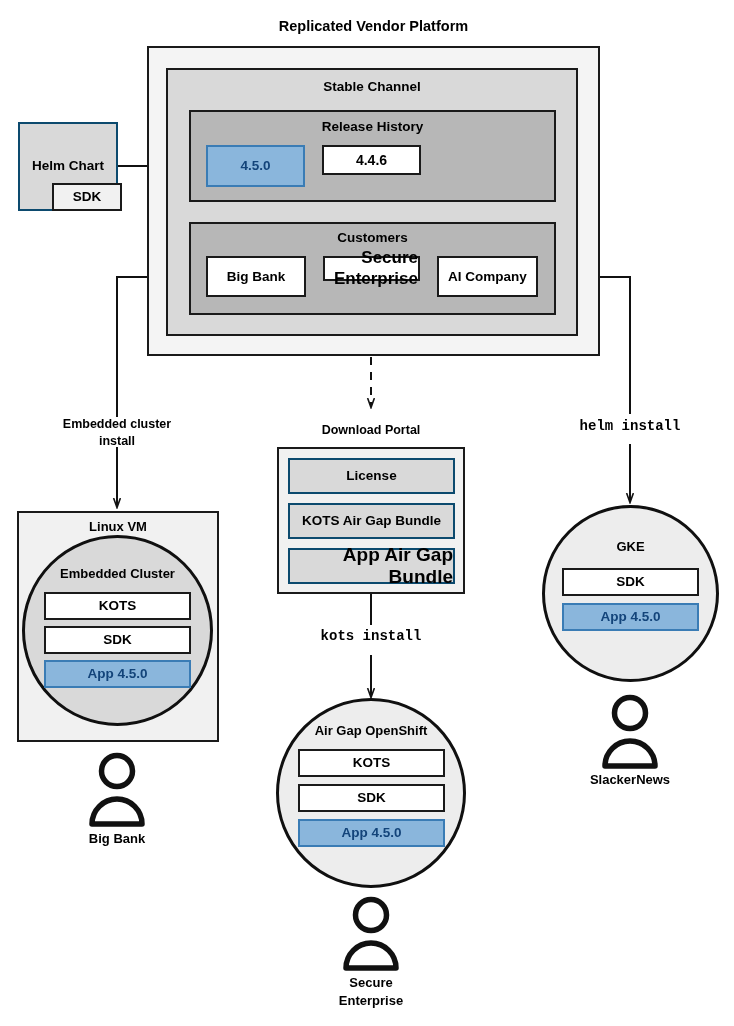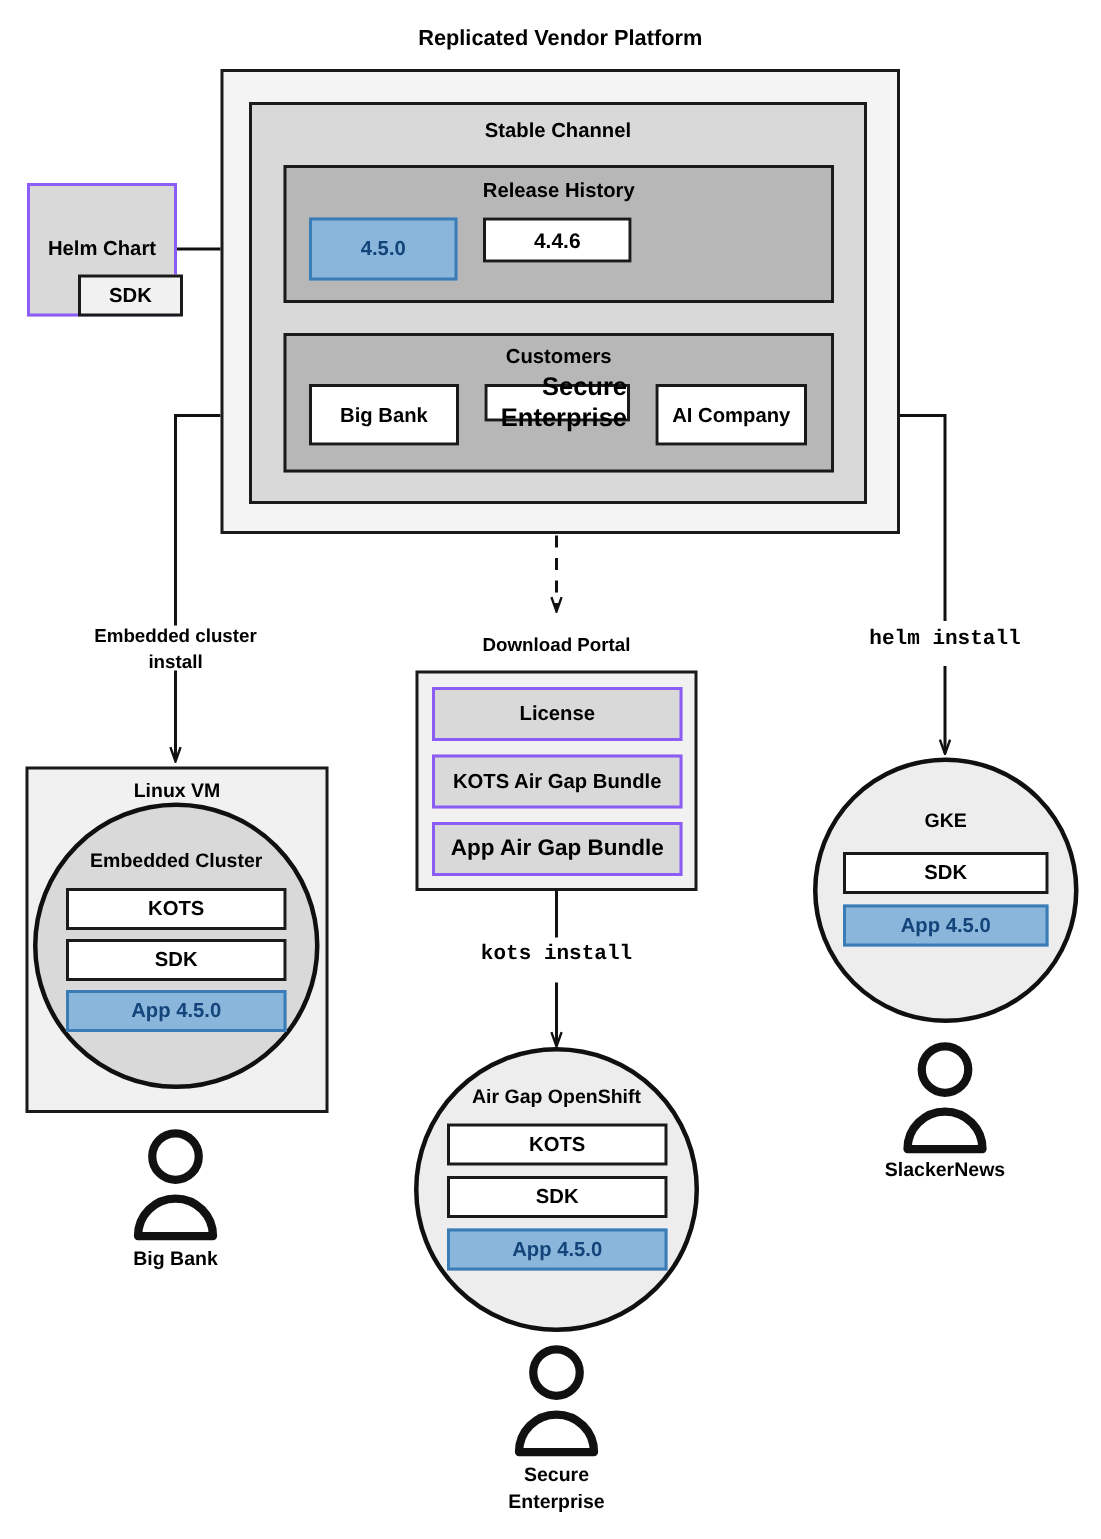--- a/index.html
+++ b/index.html
@@ -9,21 +9,21 @@
   svg.lay{position:absolute;left:0;top:0;width:734px;height:1026px;pointer-events:none;}
   .box{position:absolute;box-sizing:border-box;}
   .lbl{position:absolute;box-sizing:border-box;display:flex;align-items:center;
        justify-content:center;text-align:right;font-weight:bold;line-height:1.18;}
   .ttl{position:absolute;box-sizing:border-box;text-align:center;font-weight:bold;}
 
   .outer{background:#f4f4f4;border:2px solid #1a1a1a;}
   .chan{background:#d9d9d9;border:2px solid #1a1a1a;}
   .relhist{background:#b7b7b7;border:2px solid #1a1a1a;}
   .wbox{background:#ffffff;border:2px solid #1a1a1a;}
-  .gbox{background:#d9d9d9;border:2px solid #8b5cf6;}
+  .gbox{background:#d9d9d9;border:2px solid #0c4a6e;}
   .lgbox{background:#f1f1f1;border:2px solid #1a1a1a;}
   .blue{background:#8ab6dc;border:2px solid #3a7cb5;color:#13447a;}
   .circle{border-radius:50%;}
   .circ-gray{background:#d9d9d9;border:3px solid #101010;}
   .circ-lgray{background:#ededed;border:3px solid #101010;}
   .mono{font-family:Liberation Mono, monospace;font-weight:bold;}
 </style>
 </head>
 <body>
 
@@ -121,21 +121,21 @@
   </svg>
   <div class="ttl" style="left:37px;top:831px;width:160px;font-size:13px;">Big Bank</div>
 
   <div class="box lgbox" style="left:277px;top:447px;width:188px;height:147px;"></div>
   <div class="lbl gbox" style="left:288px;top:458px;width:167px;height:36px;font-size:13.5px;">
     <span>License</span>
   </div>
   <div class="lbl gbox" style="left:288px;top:503px;width:167px;height:36px;font-size:13.5px;">
     <span>KOTS Air Gap Bundle</span>
   </div>
-  <div class="lbl gbox" style="left:288px;top:548px;width:167px;height:36px;font-size:15px;">
+  <div class="lbl gbox" style="left:288px;top:548px;width:167px;height:36px;font-size:19px;">
     <span>App Air Gap Bundle</span>
   </div>
 
   <div class="box circle circ-lgray" style="left:276px;top:698px;width:190px;height:190px;"></div>
   <div class="ttl" style="left:276px;top:723px;width:190px;font-size:13px;">Air Gap OpenShift</div>
   <div class="lbl wbox" style="left:298px;top:749px;width:147px;height:28px;font-size:13.5px;">
     <span>KOTS</span>
   </div>
   <div class="lbl wbox" style="left:298px;top:784px;width:147px;height:28px;font-size:13.5px;">
     <span>SDK</span>

